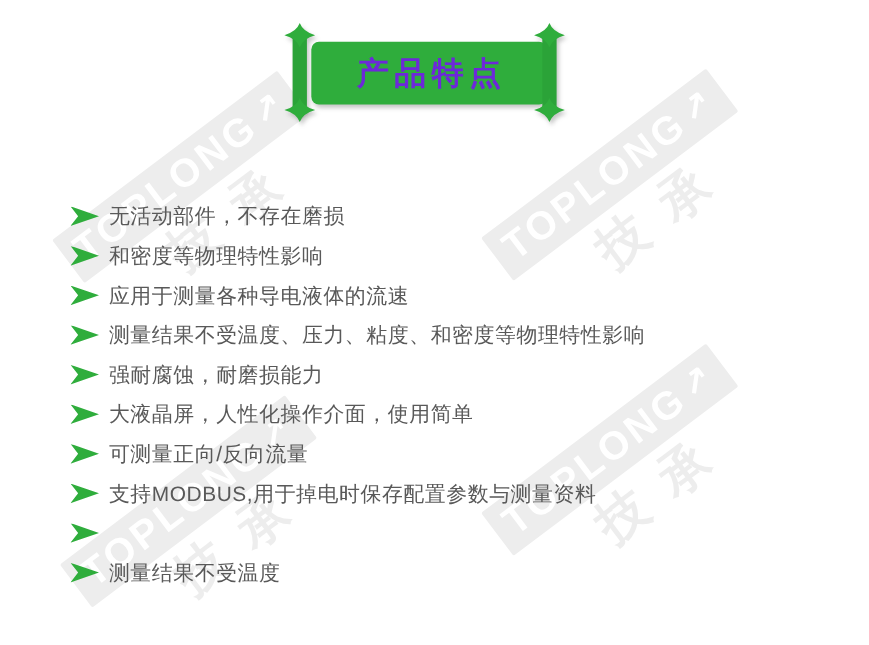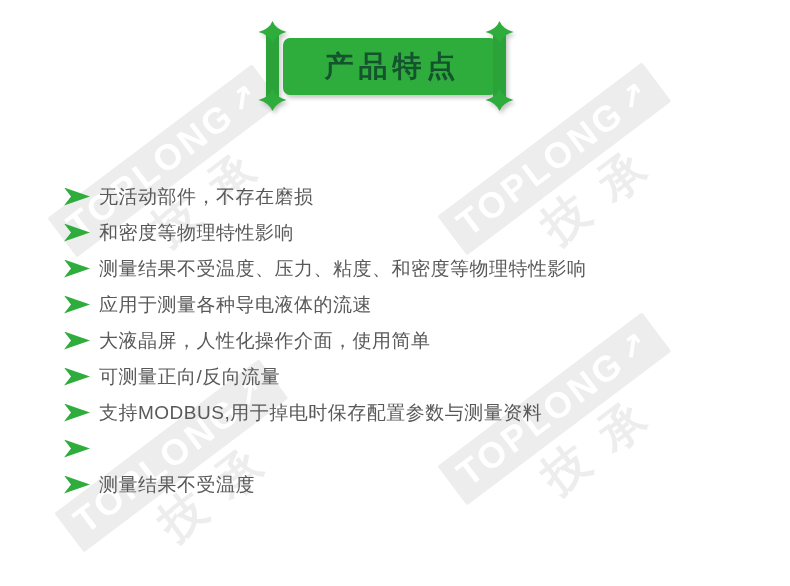--- a/index.html
+++ b/index.html
@@ -54,21 +54,21 @@
   .banner{
     position:absolute;left:258px;top:20px;width:256px;height:92px;z-index:2;
   }
   .banner svg{
     position:absolute;inset:0;
     filter:drop-shadow(2px 3px 2px rgba(90,90,90,.35));
   }
   .banner-title{
     position:absolute;left:25px;top:18px;width:214px;height:57px;
     display:flex;align-items:center;justify-content:center;
-    color:#14532d;
+    color:#6d28d9;
     font-size:29px;
     font-weight:700;
     letter-spacing:5px;
     text-indent:5px;
     z-index:3;
   }
 
   
   .features{
     position:absolute;left:64px;top:143px;z-index:2;
@@ -155,28 +155,32 @@
     </li>
 
 
     <li class="feature">
       <span class="bullet"></span>
       <span class="feature-label">和密度等物理特性影响</span>
     </li>
 
     <li class="feature">
       <span class="bullet"></span>
+      <span class="feature-label">应用于测量各种导电液体的流速</span>
+    </li>
+
+    <li class="feature">
+      <span class="bullet"></span>
       <span class="feature-label">测量结果不受温度、压力、粘度、和密度等物理特性影响</span>
     </li>
 
     <li class="feature">
       <span class="bullet"></span>
-      <span class="feature-label">应用于测量各种导电液体的流速</span>
-    </li>
-
+      <span class="feature-label">强耐腐蚀，耐磨损能力</span>
+    </li>
 
     <li class="feature">
       <span class="bullet"></span>
       <span class="feature-label">大液晶屏，人性化操作介面，使用简单</span>
     </li>
 
     <li class="feature">
       <span class="bullet"></span>
       <span class="feature-label">可测量正向/反向流量</span>
     </li>

